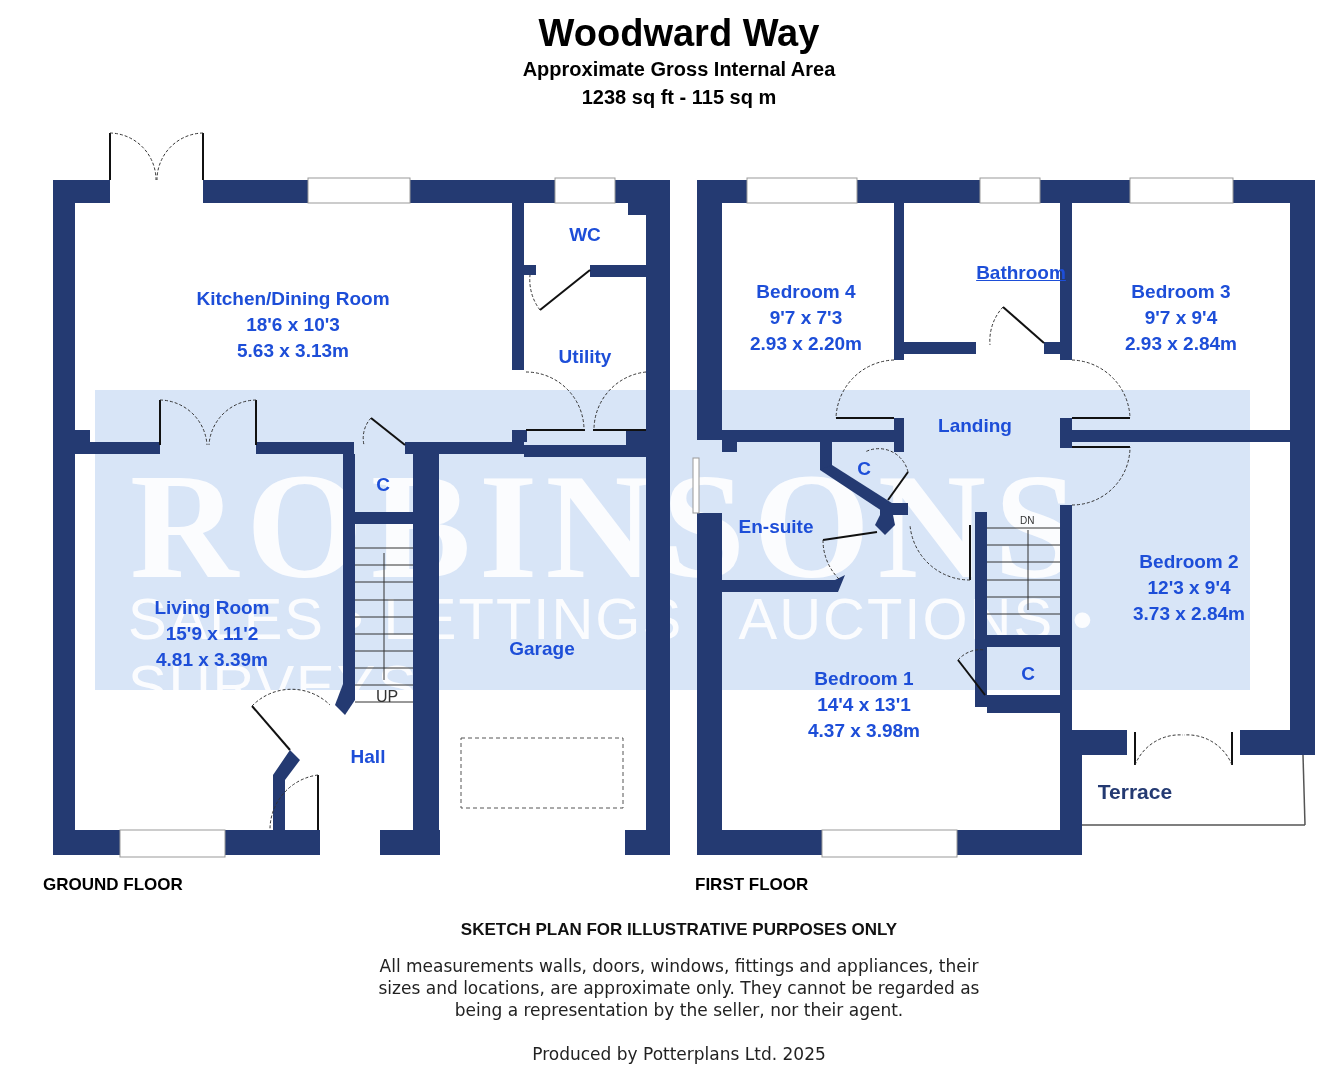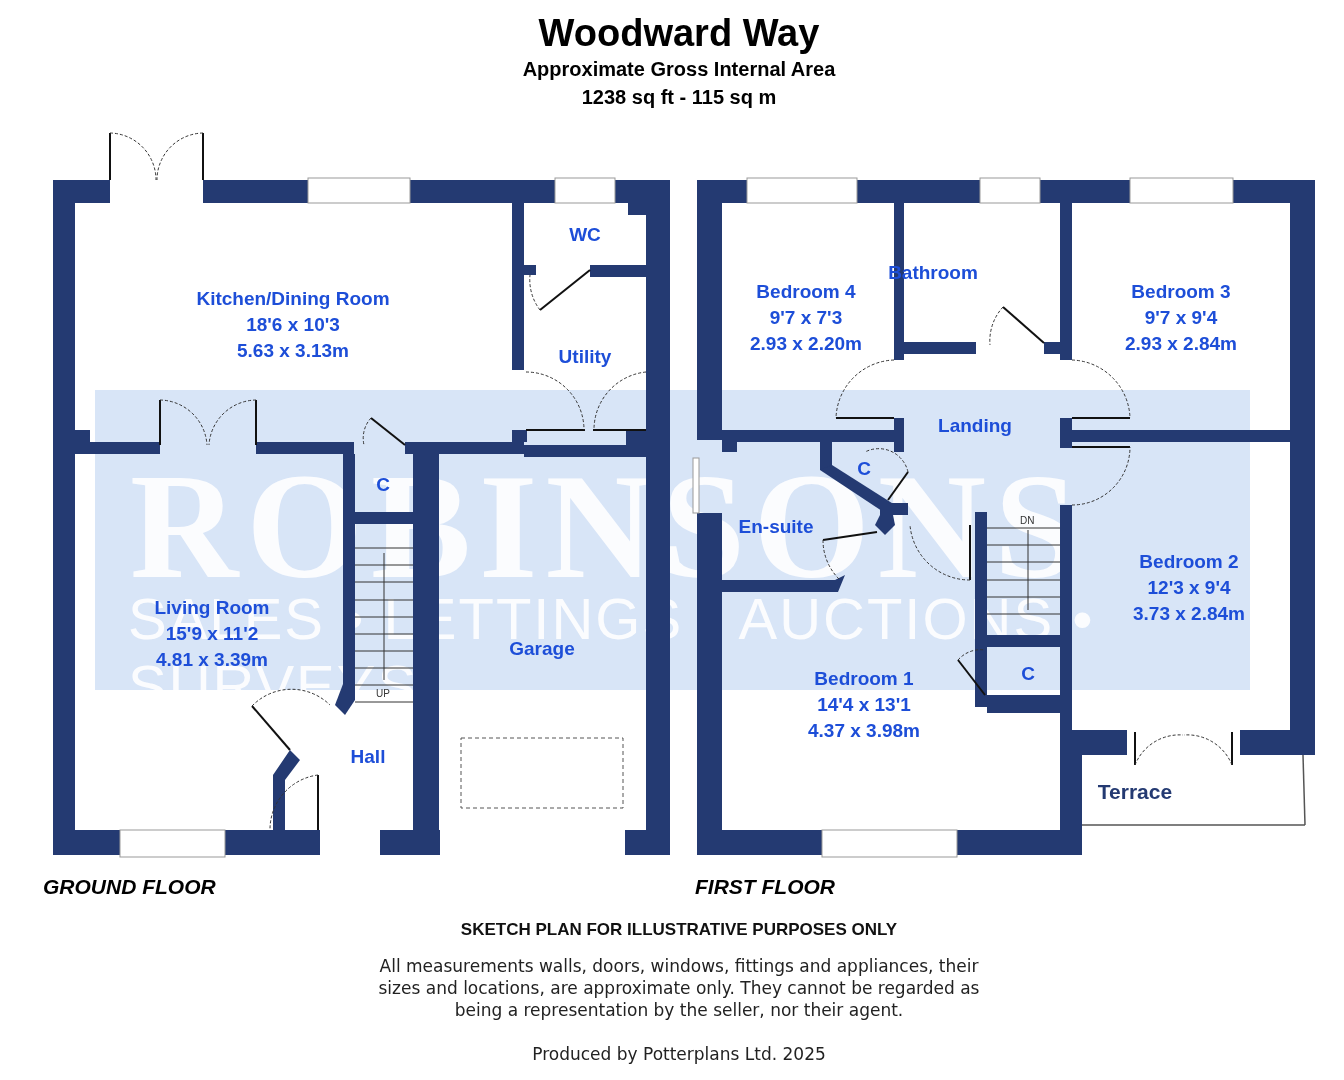--- a/index.html
+++ b/index.html
@@ -4,21 +4,21 @@
 <style>
   html, body { margin: 0; padding: 0; background: #ffffff; }
   body { width: 1344px; height: 1080px; position: relative; overflow: hidden; font-family: "Liberation Sans", sans-serif; }
   .abs { position: absolute; }
   .title { position: absolute; left: 0; width: 1358px; text-align: center; color: #000; font-weight: bold; }
   #t1 { top: 12px; font-size: 38px; }
   #t2 { top: 58px; font-size: 20px; }
   #t3 { top: 86px; font-size: 20px; }
   svg#plan { position: absolute; left: 0; top: 0; }
   .lbl { position: absolute; text-align: center; font-weight: bold; font-size: 19px; line-height: 26px; color: #1d4ed8; white-space: nowrap; transform: translateX(-50%); }
-  .floor-label { position: absolute; font-weight: bold; font-size: 21px; color: #000; font-style: italic; }
+  .floor-label { position: absolute; font-weight: bold; font-size: 17px; color: #000; }
   .disc-head { position: absolute; left: 0; width: 1358px; text-align: center; top: 920px; font-size: 17px; font-weight: bold; color: #111; }
   .disc-body { position: absolute; left: 0; width: 1358px; text-align: center; top: 955px; font-size: 17px; line-height: 22px; color: #222; font-family: "DejaVu Sans", sans-serif; }
   .produced { position: absolute; left: 0; width: 1358px; text-align: center; top: 1044px; font-size: 17px; color: #222; font-family: "DejaVu Sans", sans-serif; }
   .wm1 { position: absolute; left: 130px; top: 440px; font-family: "Liberation Serif", serif; font-weight: bold; font-size: 150px; color: #ffffff; opacity: 0.9; letter-spacing: 8px; }
   .wm2 { position: absolute; left: 128px; top: 585px; font-size: 58px; color: #ffffff; opacity: 0.9; letter-spacing: 2px; }
   .terrace { color: #243a72; }
 </style>
 </head>
 <body>
 
@@ -203,28 +203,28 @@
 <div class="lbl" style="left:585px;top:222px;">WC</div>
 <div class="lbl" style="left:585px;top:344px;">Utility</div>
 <div class="lbl" style="left:383px;top:472px;">C</div>
 <div class="lbl" style="left:212px;top:595px;">
   <div>Living Room</div>
   <div>15'9 x 11'2</div>
   <div>4.81 x 3.39m</div>
 </div>
 <div class="lbl" style="left:542px;top:636px;">Garage</div>
 <div class="lbl" style="left:368px;top:744px;">Hall</div>
-<div class="abs" style="left:376px;top:688px;font-size:10px;color:#333;">UP</div>
+<div class="abs" style="left:376px;top:688px;font-size:16px;color:#333;">UP</div>
 
 <div class="lbl" style="left:806px;top:279px;">
   <div>Bedroom 4</div>
   <div>9'7 x 7'3</div>
   <div>2.93 x 2.20m</div>
 </div>
-<div class="lbl" style="left:933px;top:260px;">Bathroom</div>
+<div class="lbl" style="left:1021px;top:260px;text-decoration:underline;">Bathroom</div>
 <div class="lbl" style="left:1181px;top:279px;">
   <div>Bedroom 3</div>
   <div>9'7 x 9'4</div>
   <div>2.93 x 2.84m</div>
 </div>
 <div class="lbl" style="left:975px;top:413px;">Landing</div>
 <div class="lbl" style="left:864px;top:456px;">C</div>
 <div class="lbl" style="left:776px;top:514px;">En-suite</div>
 <div class="lbl" style="left:1181px;top:549px;margin-left:8px;">
   <div>Bedroom 2</div>

